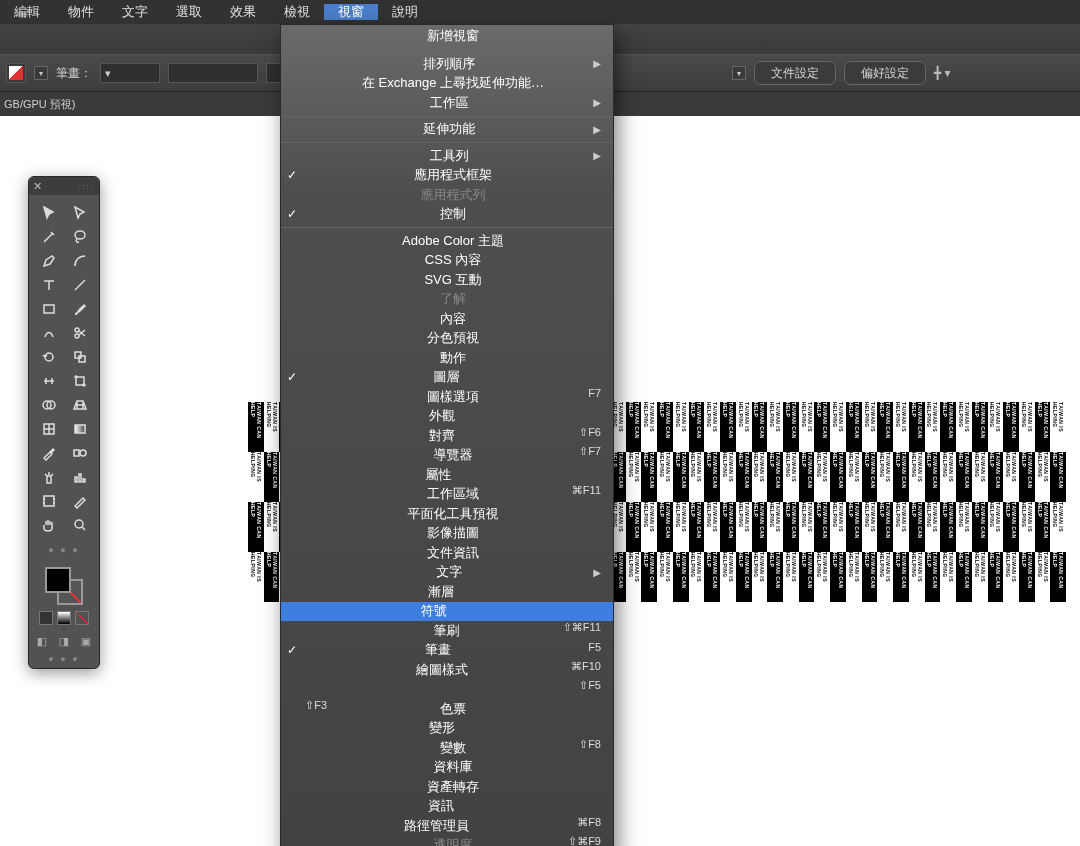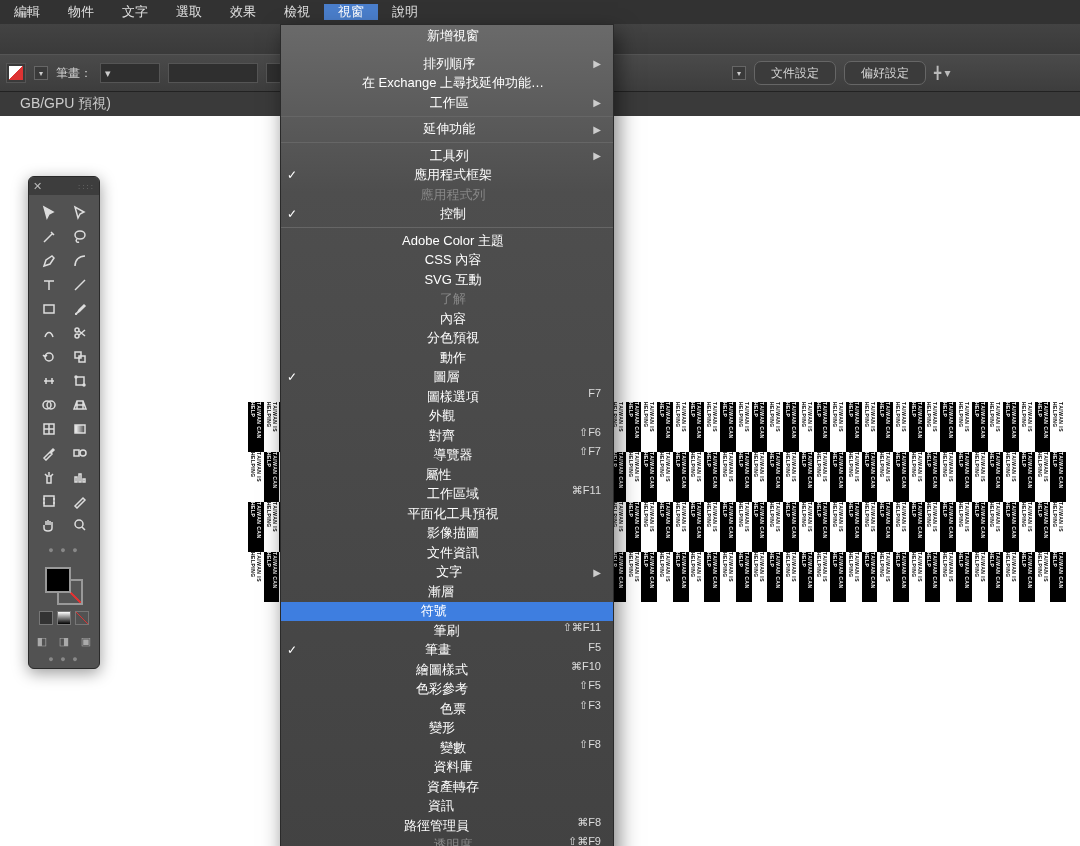--- a/index.html
+++ b/index.html
@@ -13,21 +13,21 @@
 .controlbar { height: 38px; background: linear-gradient(#4a4a4a, #3d3d3d); display: flex; align-items: center; padding: 0 6px; gap: 8px; border-top:1px solid #555; border-bottom:1px solid #222; }
 .ctrl-icon { width: 20px; height: 20px; background:#3a3a3a; border:1px solid #555; position:relative; }
 .ctrl-icon::before { content:""; position:absolute; inset:2px; background:linear-gradient(135deg,#fff 50%, #d33 50%); }
 .ctrl-dd { width:14px;height:14px;border:1px solid #666;background:#3a3a3a; display:flex; align-items:center; justify-content:center; color:#ccc; font-size:8px;}
 .ctrl-label { color:#d0d0d0; font-size:12px; }
 .ctrl-num { width:60px; height:20px; background:#2f2f2f; border:1px solid #555; display:flex; align-items:center; padding:0 4px; color:#ccc; font-size:11px;}
 .ctrl-long { width:90px; height:20px; background:#2f2f2f; border:1px solid #555; }
 .ctrl-btn { height:24px; padding:0 16px; background:#3b3b3b; border:1px solid #666; border-radius:7px; color:#d5d5d5; font-size:12px; display:flex; align-items:center; }
 .ctrl-right { margin-left:368px; display:flex; gap:8px; align-items:center; }
 
-.tabsrow { height: 24px; background:#3a3a3a; display:flex; align-items:center; color:#ccc; font-size:14px; padding-left:20px;}
+.tabsrow { height: 24px; background:#3a3a3a; display:flex; align-items:center; color:#ccc; font-size:11px; padding-left:4px;}
 
 .canvas-area { position: absolute; top:116px; left:0; right:0; bottom:0; background:#fff; }
 
 
 .toolpanel { position:absolute; top:176px; left:28px; width:72px; background:#525252; border:1px solid #2a2a2a; border-radius:6px; box-shadow:0 4px 16px rgba(0,0,0,.4); }
 .tp-head { height:18px; background:#3d3d3d; border-radius:6px 6px 0 0; display:flex; align-items:center; justify-content:space-between; padding:0 4px;}
 .tp-head .x { color:#bbb; font-size:11px; }
 .tp-head .grip { color:#777; font-size:8px; letter-spacing:2px;}
 .tp-grid { display:grid; grid-template-columns:1fr 1fr; gap:0; padding:6px 4px; }
 .tool { height:24px; display:flex; align-items:center; justify-content:center; color:#ddd; }
@@ -720,21 +720,20 @@
     <div class="row">
       <span class="chk">✓</span>
       <span class="lab">筆畫</span>
       <span class="shc">⌘F10</span>
     </div>
     <div class="row">
       <span class="lab">繪圖樣式</span>
       <span class="shc">⇧F5</span>
     </div>
     <div class="row">
-      <span class="lab">色彩參考</span>
       <span class="shc">⇧F3</span>
     </div>
     <div class="row">
       <span class="lab">色票</span>
     </div>
     <div class="row">
       <span class="lab">變形</span>
       <span class="shc">⇧F8</span>
     </div>
     <div class="row">

